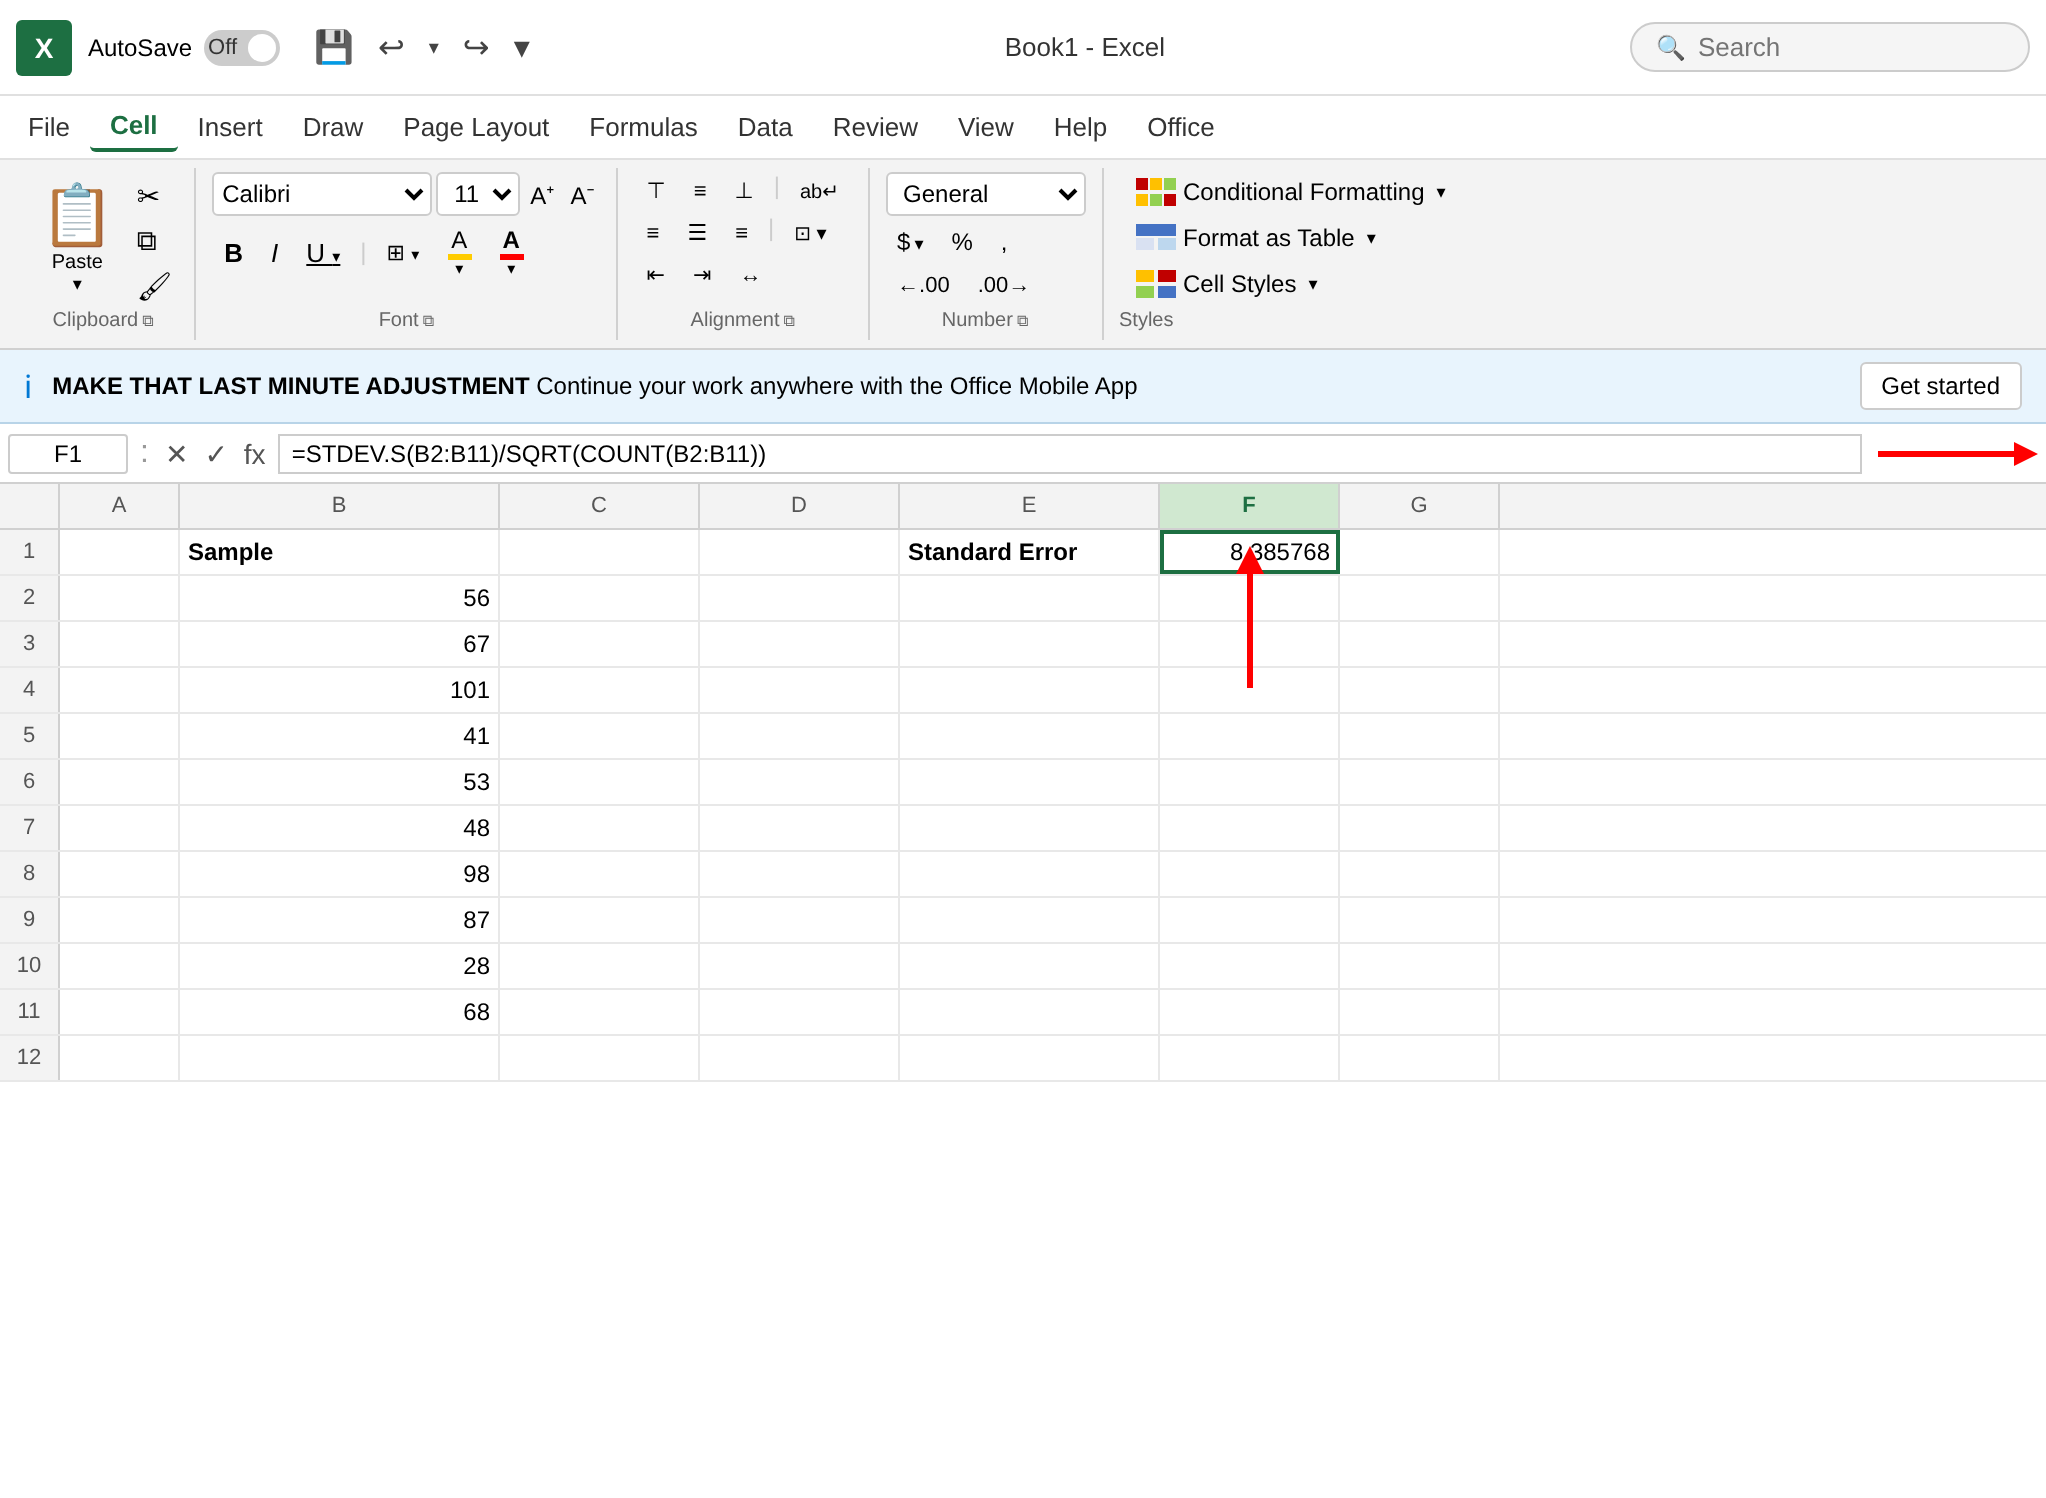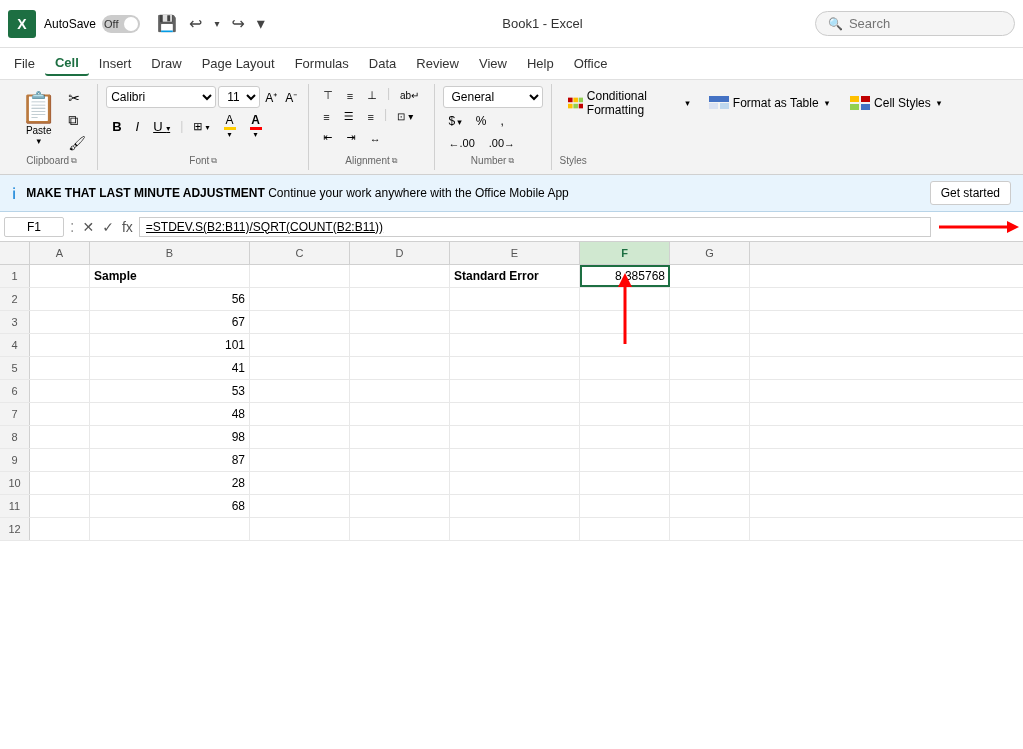--- a/index.html
+++ b/index.html
@@ -130,21 +130,21 @@
     }
     .cell-ref-box {
       border: 1px solid #ccc; border-radius: 2px; padding: 2px 6px;
       font-size: 12px; width: 60px; text-align: center; background: #fff;
     }
     .formula-divider { color: #999; font-size: 16px; margin: 0 2px; }
     .formula-icons { display: flex; gap: 4px; align-items: center; }
     .formula-icon { font-size: 14px; color: #555; cursor: pointer; padding: 2px; }
     .formula-input {
       flex: 1; border: 1px solid #ccc; padding: 2px 6px;
-      font-size: 12px; background: #fff; outline: none; text-decoration: underline;
+      font-size: 12px; background: #fff; outline: none;
     }
 
     
     .spreadsheet { display: flex; flex-direction: column; overflow: hidden; }
     .col-headers { display: flex; background: #f3f3f3; border-bottom: 1px solid #d0d0d0; }
     .row-num-header { width: 30px; min-width: 30px; background: #f3f3f3; border-right: 1px solid #d0d0d0; }
     .col-header {
       border-right: 1px solid #d0d0d0; font-size: 11px; color: #555;
       display: flex; align-items: center; justify-content: center; height: 22px;
       background: #f3f3f3; font-weight: 400; cursor: pointer; user-select: none;
@@ -330,21 +330,21 @@
       </div>
     </div>
     <div class="ribbon-group-label">
       <span>Number</span>
       <span class="group-expand">⧉</span>
     </div>
   </div>
 
   <div class="ribbon-group styles-group">
     <div class="ribbon-group-content">
-      <div style="display:flex;flex-direction:row;gap:3px;width:100%;">
+      <div style="display:flex;flex-direction:column;gap:3px;width:100%;">
         <div class="style-btn">
           <svg width="20" height="14" viewBox="0 0 20 14">
             <rect x="0" y="0" width="6" height="6" fill="#c00000"></rect>
               <rect x="7" y="0" width="6" height="6" fill="#ffc000"></rect>
             <rect x="14" y="0" width="6" height="6" fill="#92d050"></rect>
             <rect x="0" y="8" width="6" height="6" fill="#ffc000"></rect>
               <rect x="7" y="8" width="6" height="6" fill="#92d050"></rect>
             <rect x="14" y="8" width="6" height="6" fill="#c00000"></rect>
           </svg>
           <span>Conditional Formatting</span>

